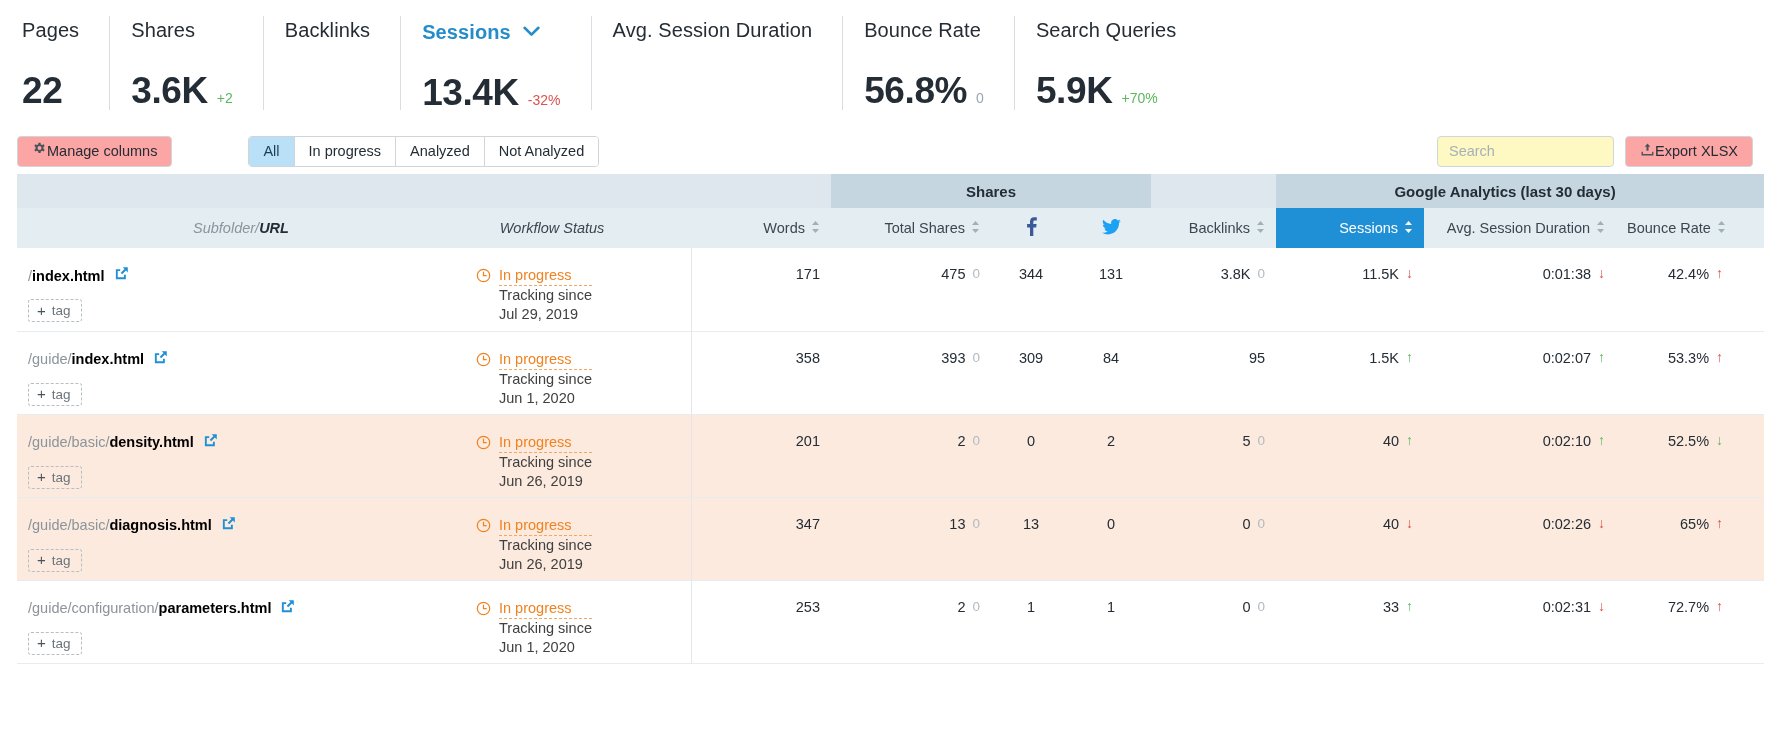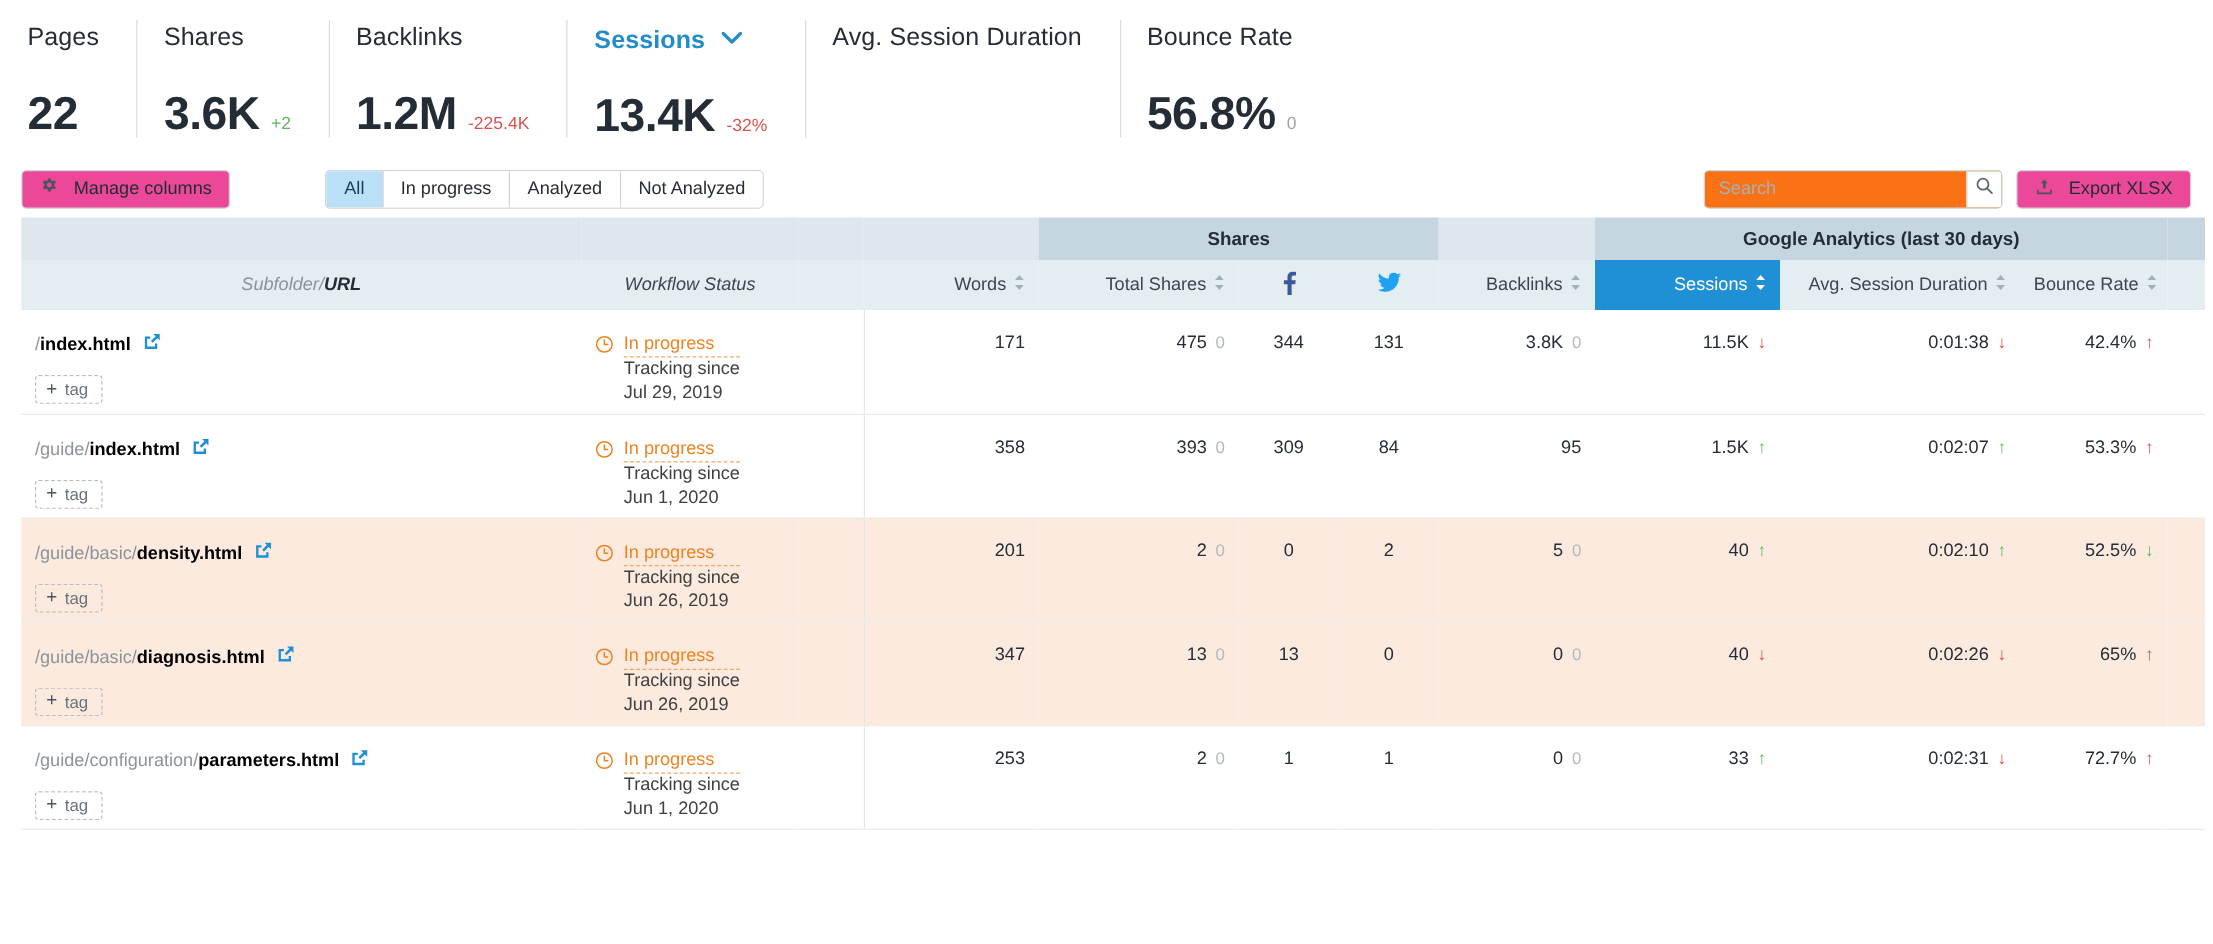--- a/index.html
+++ b/index.html
@@ -73,29 +73,29 @@
   .delta-zero { color: #9aa5ae; }
 
   
   .toolbar {
     display: flex;
     align-items: center;
     padding: 0 17px;
     height: 46px;
   }
   .btn {
-    background: #ec4899;
+    background: #fca5a5;
     border: 1px solid #d0d5da;
     border-radius: 4px;
     font-size: 14.5px;
     color: #242d35;
     height: 31px;
     display: inline-flex;
     align-items: center;
-    gap: 12px;
+    gap: 0;
     padding: 0 14px;
     cursor: pointer;
     white-space: nowrap;
   }
   .seg {
     display: inline-flex;
     margin-left: 76px;
     border-radius: 4px;
     overflow: hidden;
     border: 1px solid #d0d5da;
@@ -117,22 +117,22 @@
     background: #b9e0f7;
     color: #1c3d52;
   }
   .spacer { flex: 1; }
   .searchbox {
     display: inline-flex;
     height: 31px;
     border: 1px solid #d0d5da;
     border-radius: 4px;
     overflow: hidden;
-    width: 239px;
-    background: #f97316;
+    width: 177px;
+    background: #fef9c3;
   }
   .searchbox input {
     border: none;
     outline: none;
     flex: 1;
     padding: 0 11px;
     font-size: 14.5px;
     font-family: "Liberation Sans", sans-serif;
     color: #242d35;
     background: transparent;
@@ -273,24 +273,20 @@
   <div class="metric">
     <div class="metric-label">Shares</div>
     <div class="metric-value-row">
       <span class="metric-value">3.6K</span>
       <span class="metric-delta delta-up">+2</span>
     </div>
   </div>
 
   <div class="metric">
     <div class="metric-label">Backlinks</div>
-    <div class="metric-value-row">
-      <span class="metric-value">1.2M</span>
-      <span class="metric-delta delta-down">-225.4K</span>
-    </div>
   </div>
 
   <div class="metric active">
     <div class="metric-label">
       <span>Sessions</span>
       <span class="caret">
         <svg width="17" height="11" viewBox="0 0 17 11">
             <path d="M1.6 1.8 L8.5 8.6 L15.4 1.8" stroke="#248dc9" stroke-width="2.6" fill="none" stroke-linecap="round" stroke-linejoin="round"></path>
           </svg>
       </span>
@@ -306,20 +302,27 @@
   </div>
 
   <div class="metric">
     <div class="metric-label">Bounce Rate</div>
     <div class="metric-value-row">
       <span class="metric-value">56.8%</span>
       <span class="metric-delta delta-zero">0</span>
     </div>
   </div>
 
+  <div class="metric">
+    <div class="metric-label">Search Queries</div>
+    <div class="metric-value-row">
+      <span class="metric-value">5.9K</span>
+      <span class="metric-delta delta-up">+70%</span>
+    </div>
+  </div>
 </div>
 
 <div class="toolbar">
   <div class="btn">
     <span>
       <svg width="15" height="15" viewBox="0 0 20 20">
           <path fill="#4a545c" d="M11.4 1h-2.8l-.4 2.2c-.6.2-1.1.5-1.6.8L4.5 3 3.1 5.4l1.7 1.4c-.1.3-.1.7-.1 1.1s0 .8.1 1.1L3.1 10.4 4.5 12.8l2.1-1c.5.3 1 .6 1.6.8l.4 2.2h2.8l.4-2.2c.6-.2 1.1-.5 1.6-.8l2.1 1 1.4-2.4-1.7-1.4c.1-.3.1-.7.1-1.1s0-.8-.1-1.1l1.7-1.4L15.5 3l-2.1 1c-.5-.3-1-.6-1.6-.8L11.4 1zM10 10.6a2.6 2.6 0 1 1 0-5.2 2.6 2.6 0 0 1 0 5.2z"></path>
         </svg>
     </span>
     <span>Manage columns</span>

